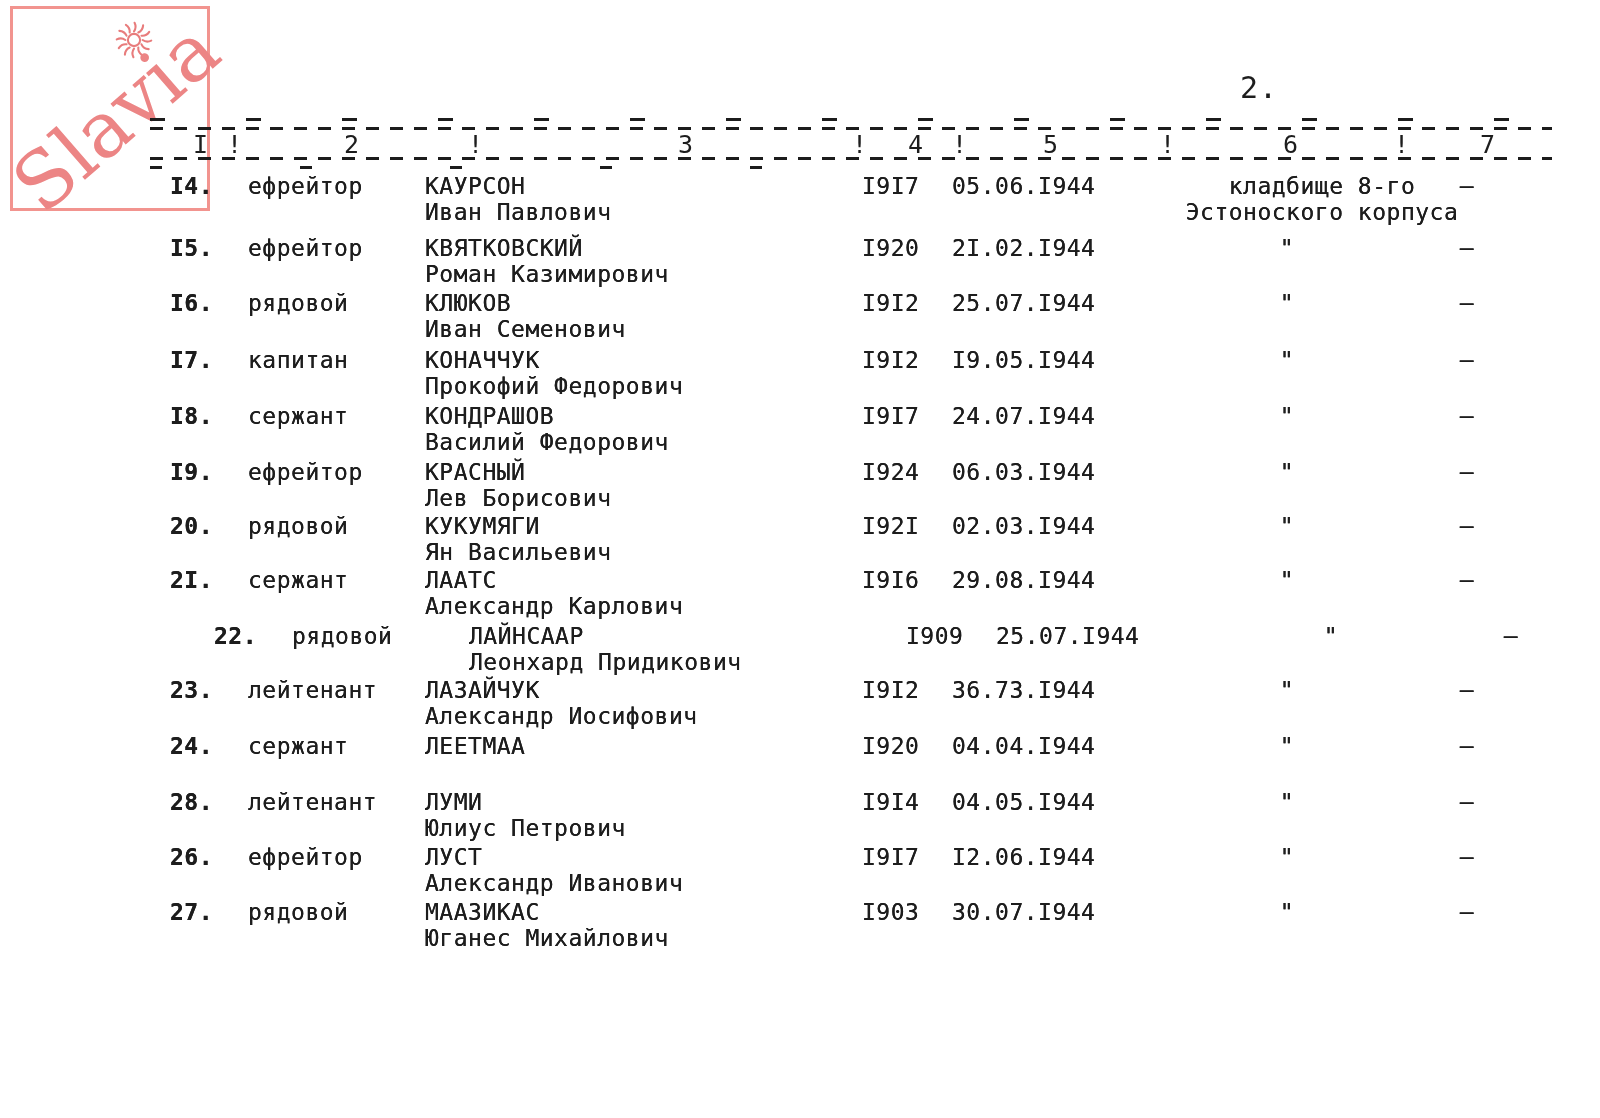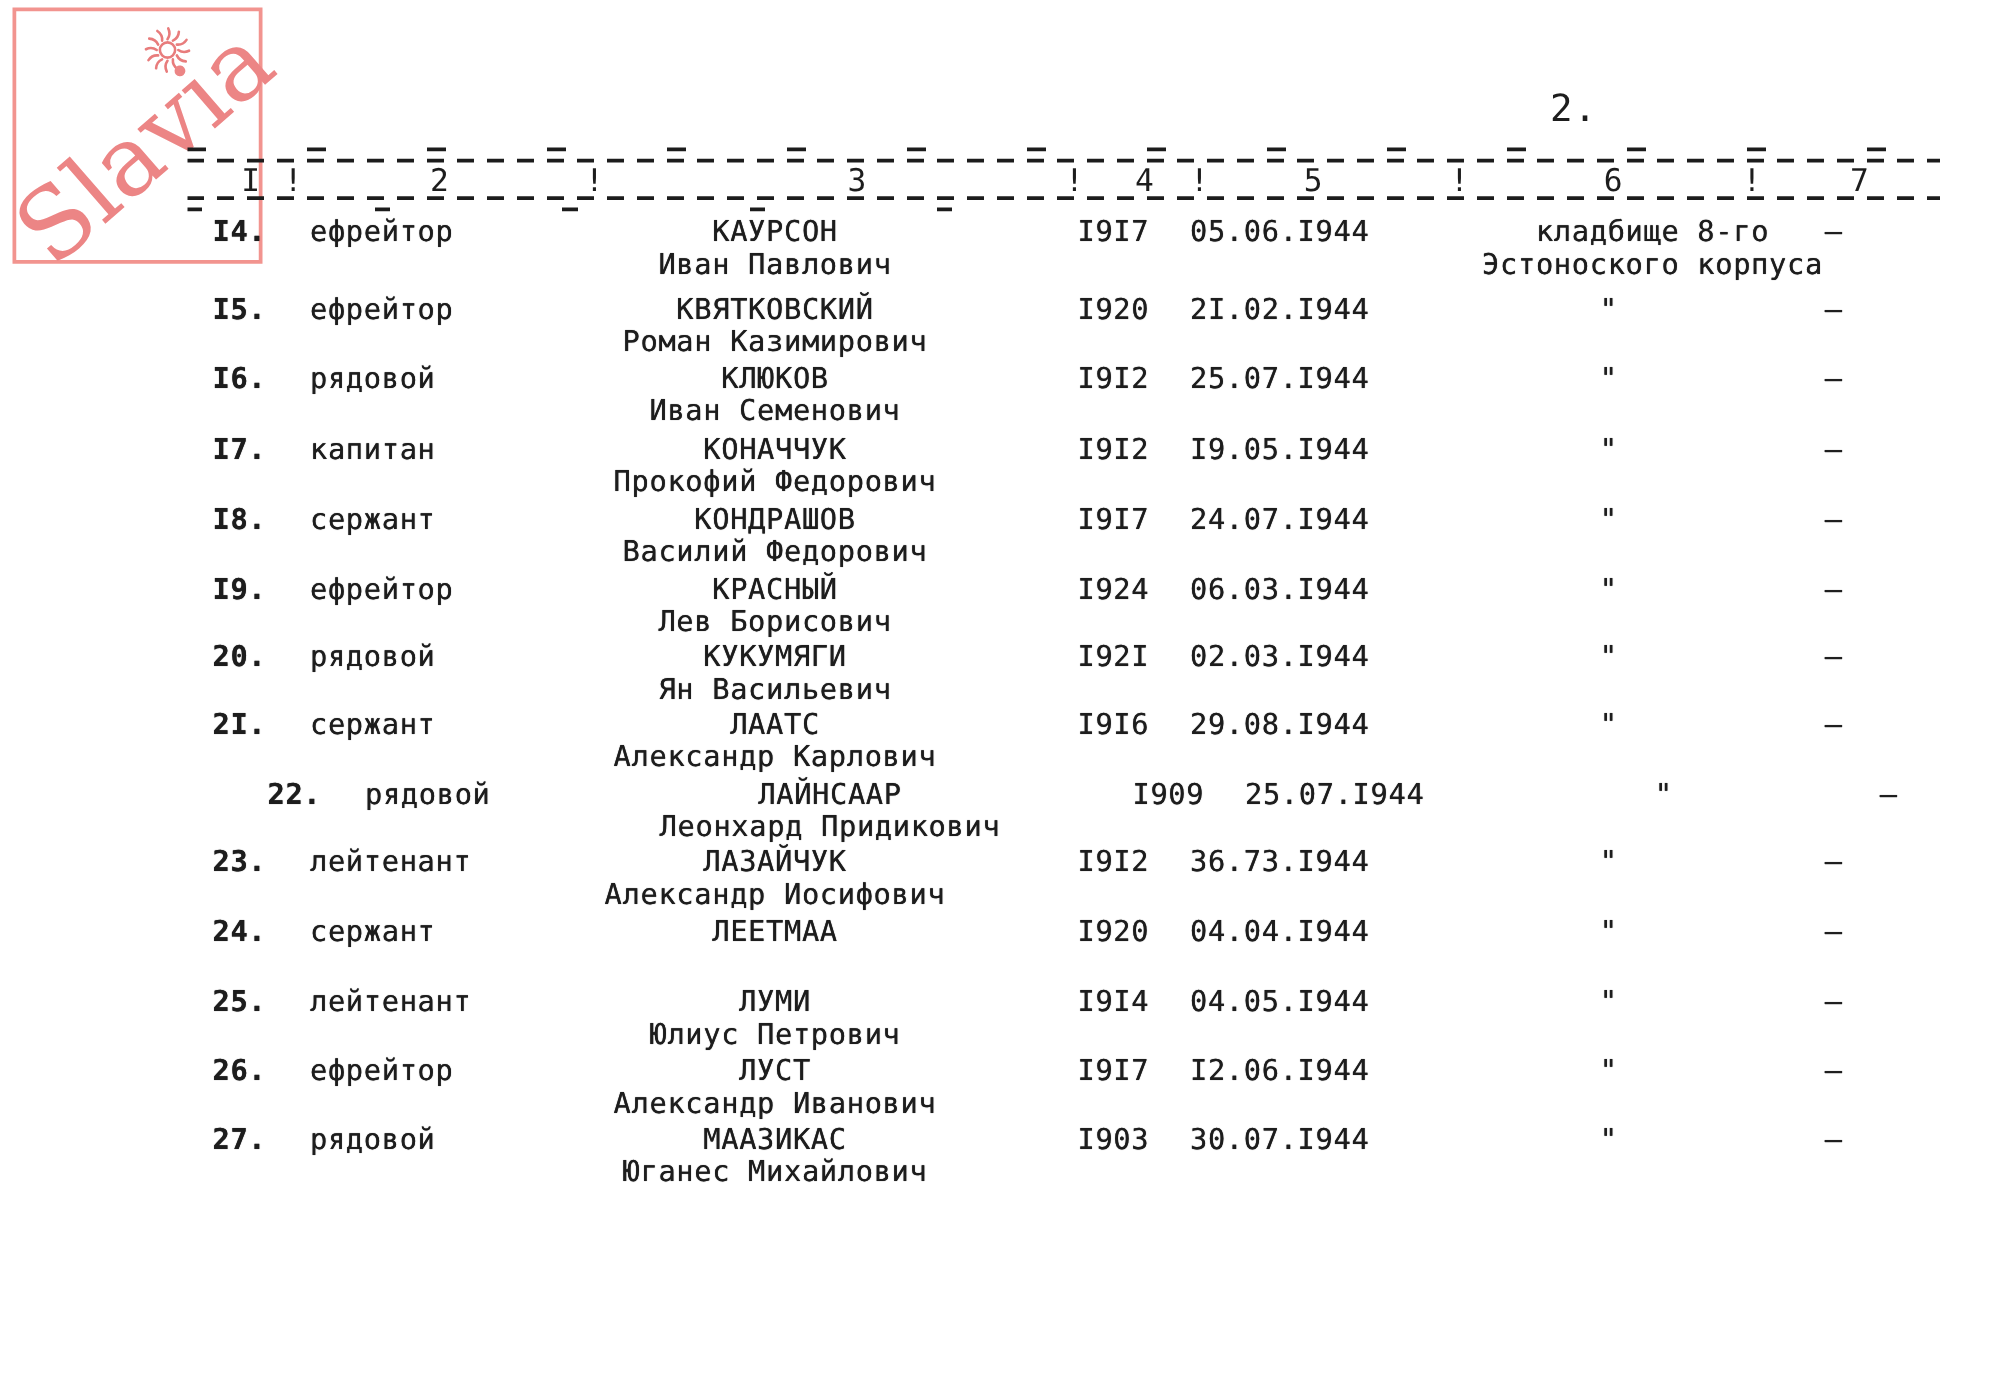--- a/index.html
+++ b/index.html
@@ -34,21 +34,21 @@
   .dl-3{top:157px;}
   .dl-4{top:166px;background:repeating-linear-gradient(90deg,#1c1c1c 0 12px,transparent 12px 150px);width:700px;}
   
   .hcell{position:absolute;top:130px;font-size:25px;}
   
   .doc-rows{position:absolute;left:0;top:0;width:1600px;height:1118px;}
   .tr{position:absolute;left:0;width:1600px;height:60px;font-size:23px;letter-spacing:.5px;line-height:26px;text-shadow:0 0 .6px #1d1d1d;}
   .tr span,.tr div{position:absolute;top:0;}
   .c-num{left:170px;width:70px;font-weight:bold;}
   .c-rank{left:248px;width:200px;}
-  .c-name{left:425px;width:390px;text-align:center;}
+  .c-name{left:425px;width:390px;text-align:left;}
   .c-name .surname{position:static;display:block;}
   .c-name .given{position:static;display:block;}
   .c-born{left:862px;width:70px;}
   .c-died{left:952px;width:170px;}
   .c-burial{left:1172px;width:300px;text-align:center;}
   .c-burial .bl{position:static;display:block;}
   .c-ditto{left:1272px;width:30px;text-align:center;}
   .c-dash{left:1443px;width:48px;text-align:center;}
 </style>
 </head>
@@ -270,21 +270,21 @@
     <span class="c-born">I920</span>
     <span class="c-died">04.04.I944</span>
     <div class="c-burial">
       <span class="bl"></span>
       <span class="bl"></span>
     </div>
     <span class="c-ditto">"</span>
     <span class="c-dash">—</span>
   </div>
     <div class="tr" style="top: 789px;">
-    <span class="c-num">25.</span>
+    <span class="c-num">28.</span>
     <span class="c-rank">лейтенант</span>
     <div class="c-name">
       <span class="surname">ЛУМИ</span>
       <span class="given">Юлиус Петрович</span>
     </div>
     <span class="c-born">I9I4</span>
     <span class="c-died">04.05.I944</span>
     <div class="c-burial">
       <span class="bl"></span>
       <span class="bl"></span>

